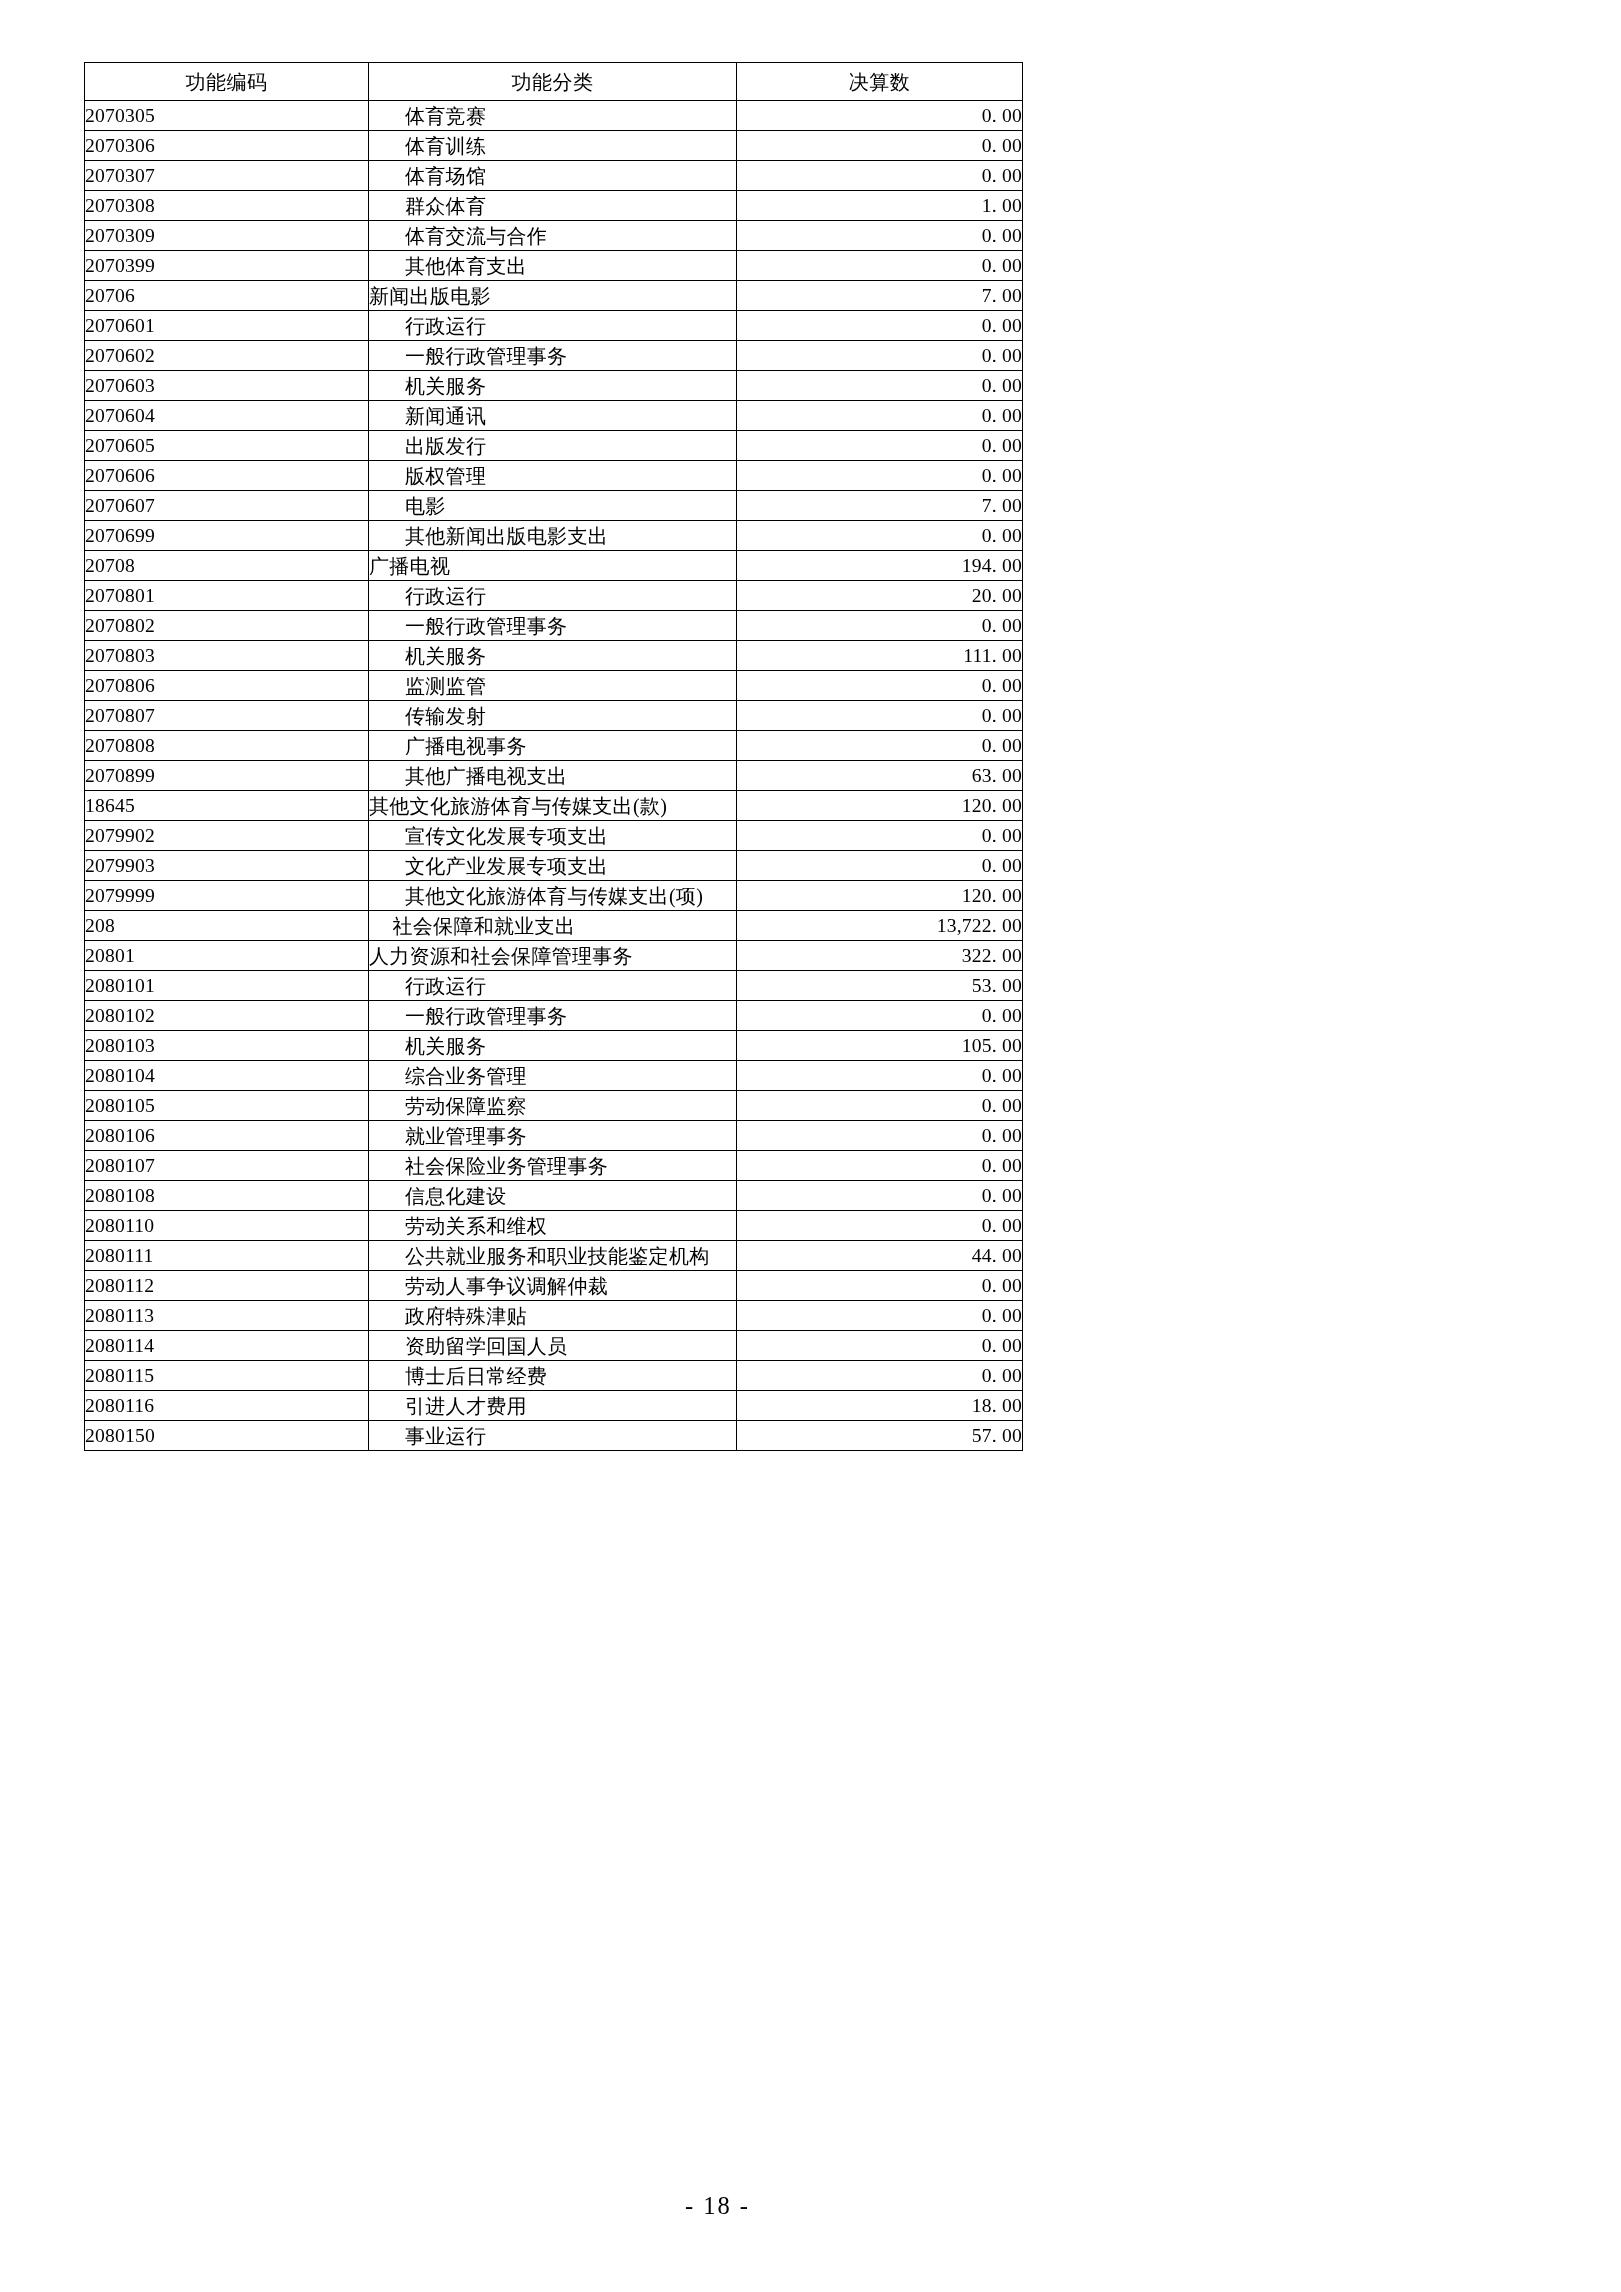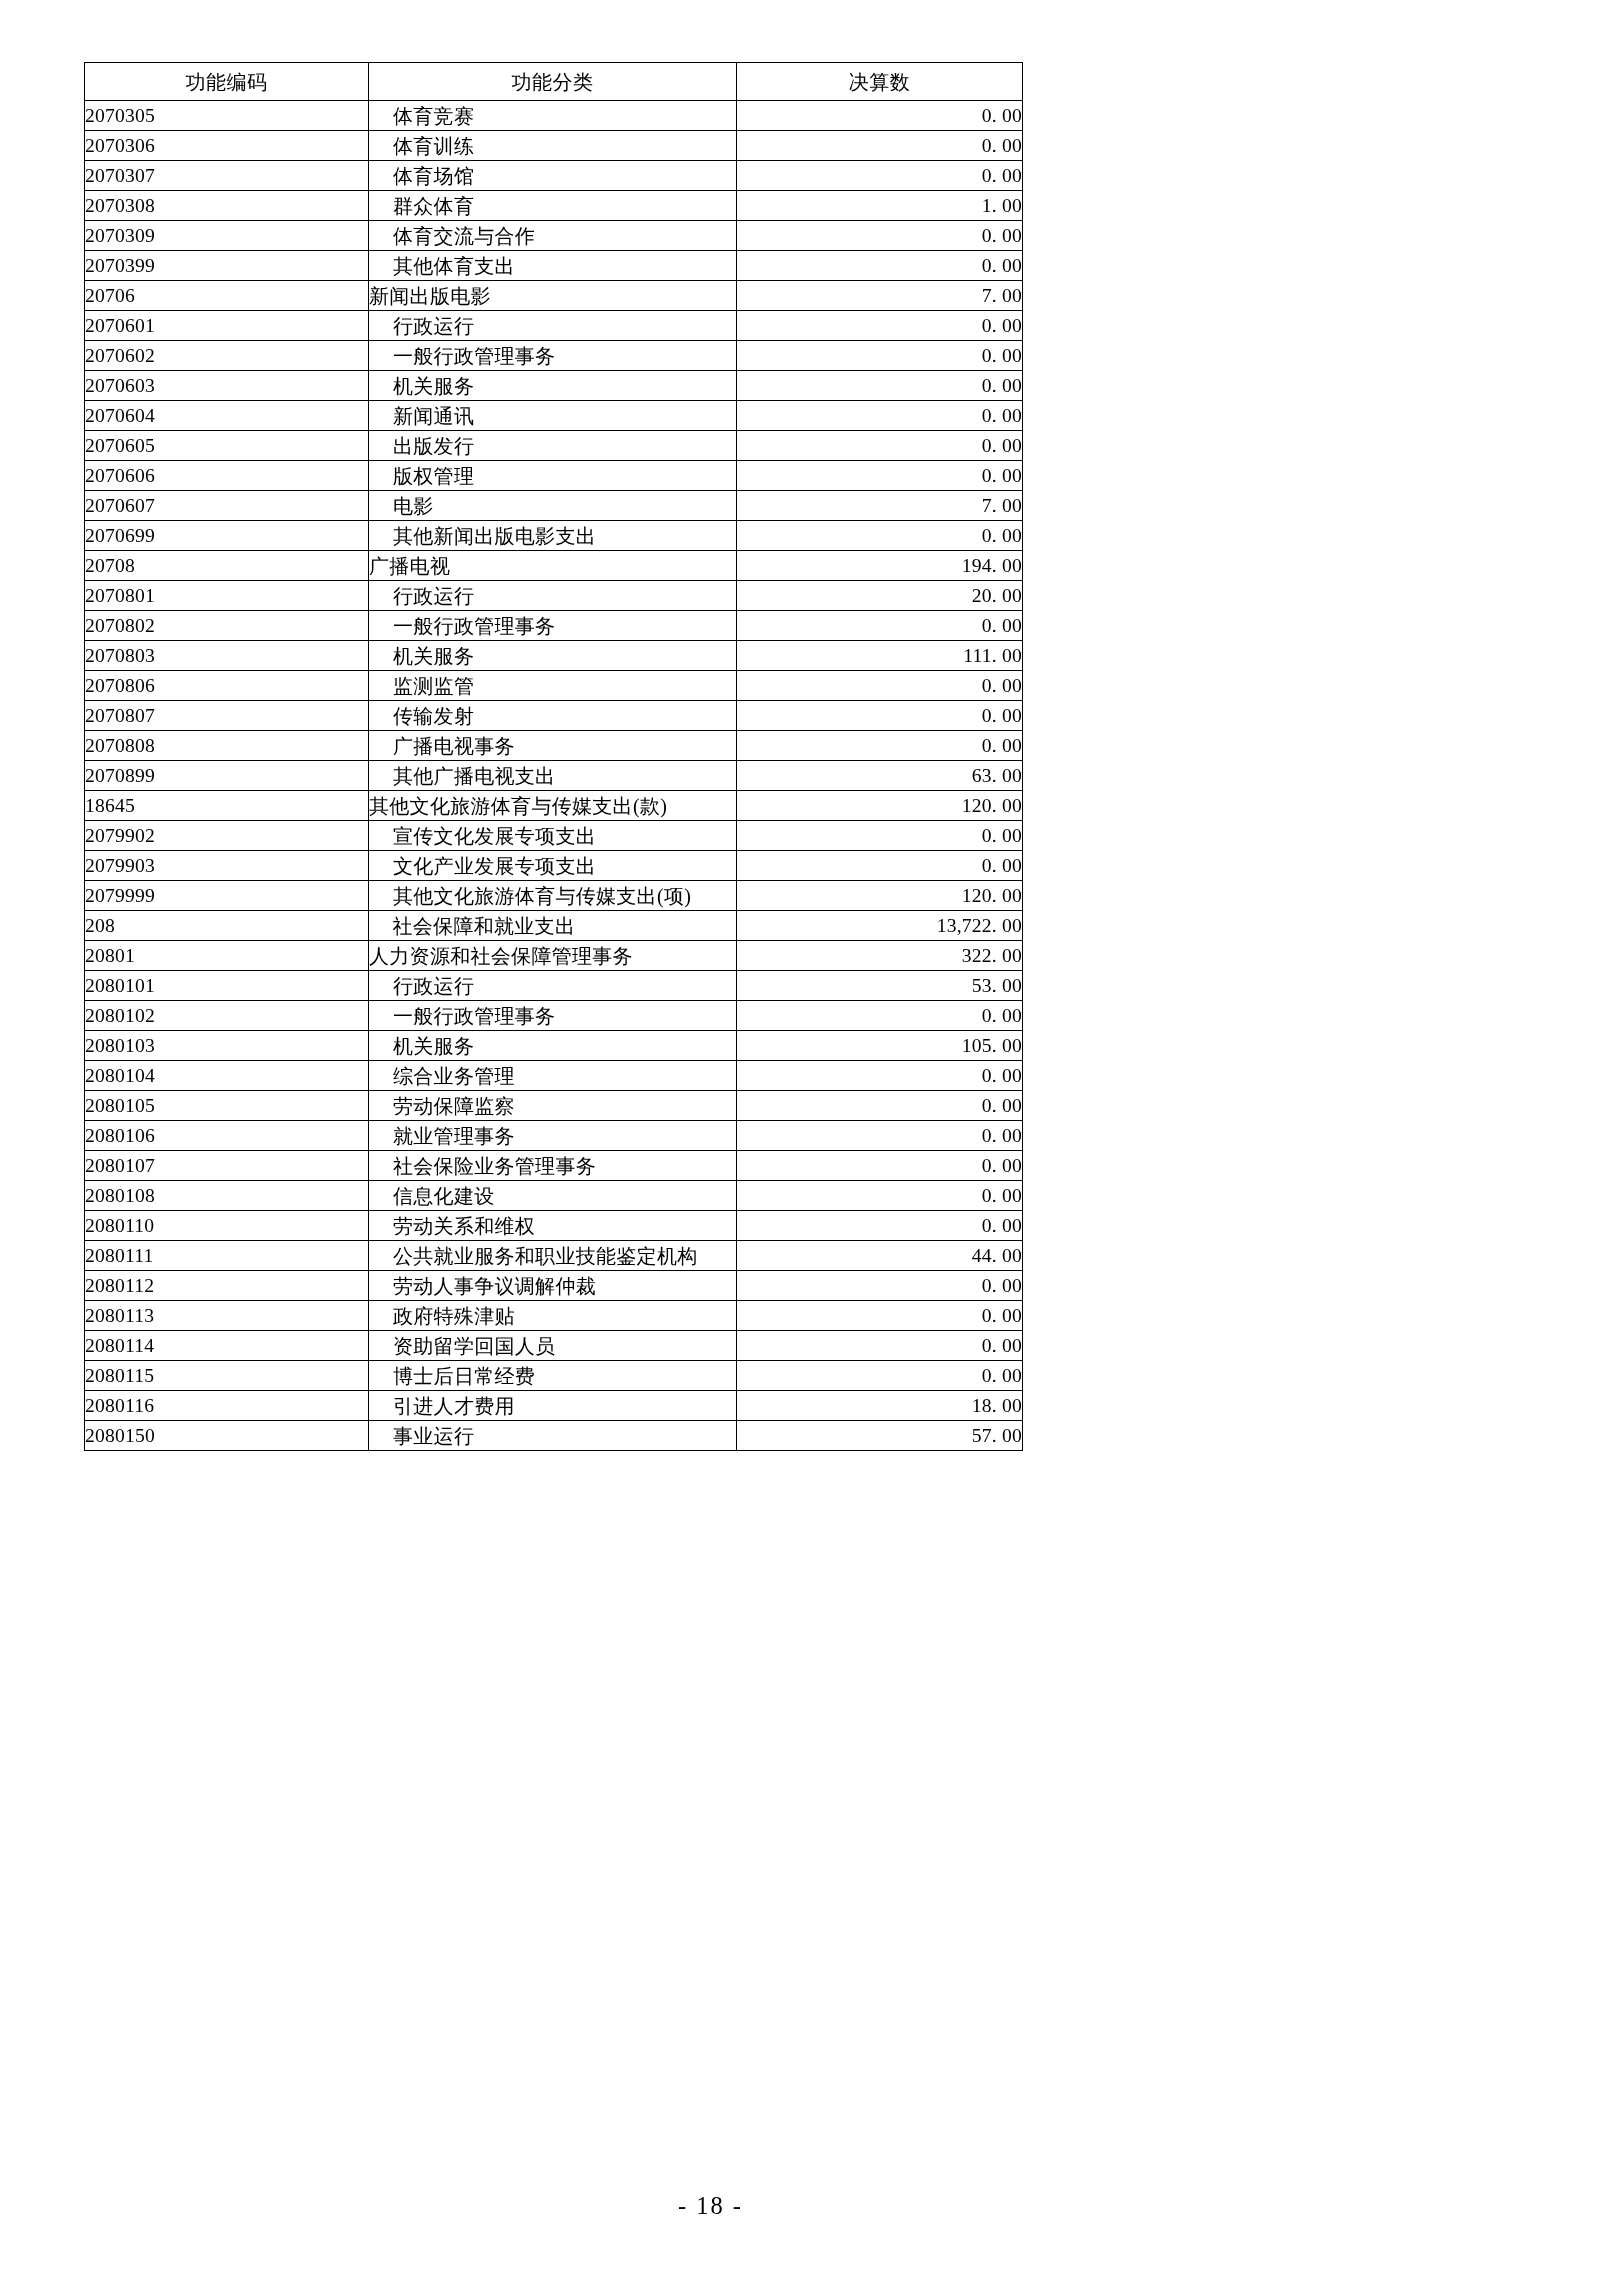--- a/index.html
+++ b/index.html
@@ -74,33 +74,33 @@
 
   td.name {
     text-align: left;
     font-size: 20px;
     letter-spacing: 0.3px;
     white-space: nowrap;
   }
   
   td.name.lv1 { padding-left: 23.5px; }
   td.name.lv2 { }
-  td.name.lv3 { padding-left: 24px; font-family: Liberation Serif, serif; }
+  td.name.lv3 { padding-left: 36px; font-family: Liberation Serif, serif; }
 
   td.value {
     text-align: right;
     padding-right: 9.8px;
     font-size: 19.6px;
     letter-spacing: 0.2px;
     font-variant-numeric: tabular-nums;
   }
 
   .page-footer {
     position: absolute;
-    left: 5px;
+    left: 12px;
     top: 2192px;
     width: 1411px;
     text-align: center;
     font-size: 24.5px;
     letter-spacing: 2px;
   }
 </style>
 </head>
 <body>
 

